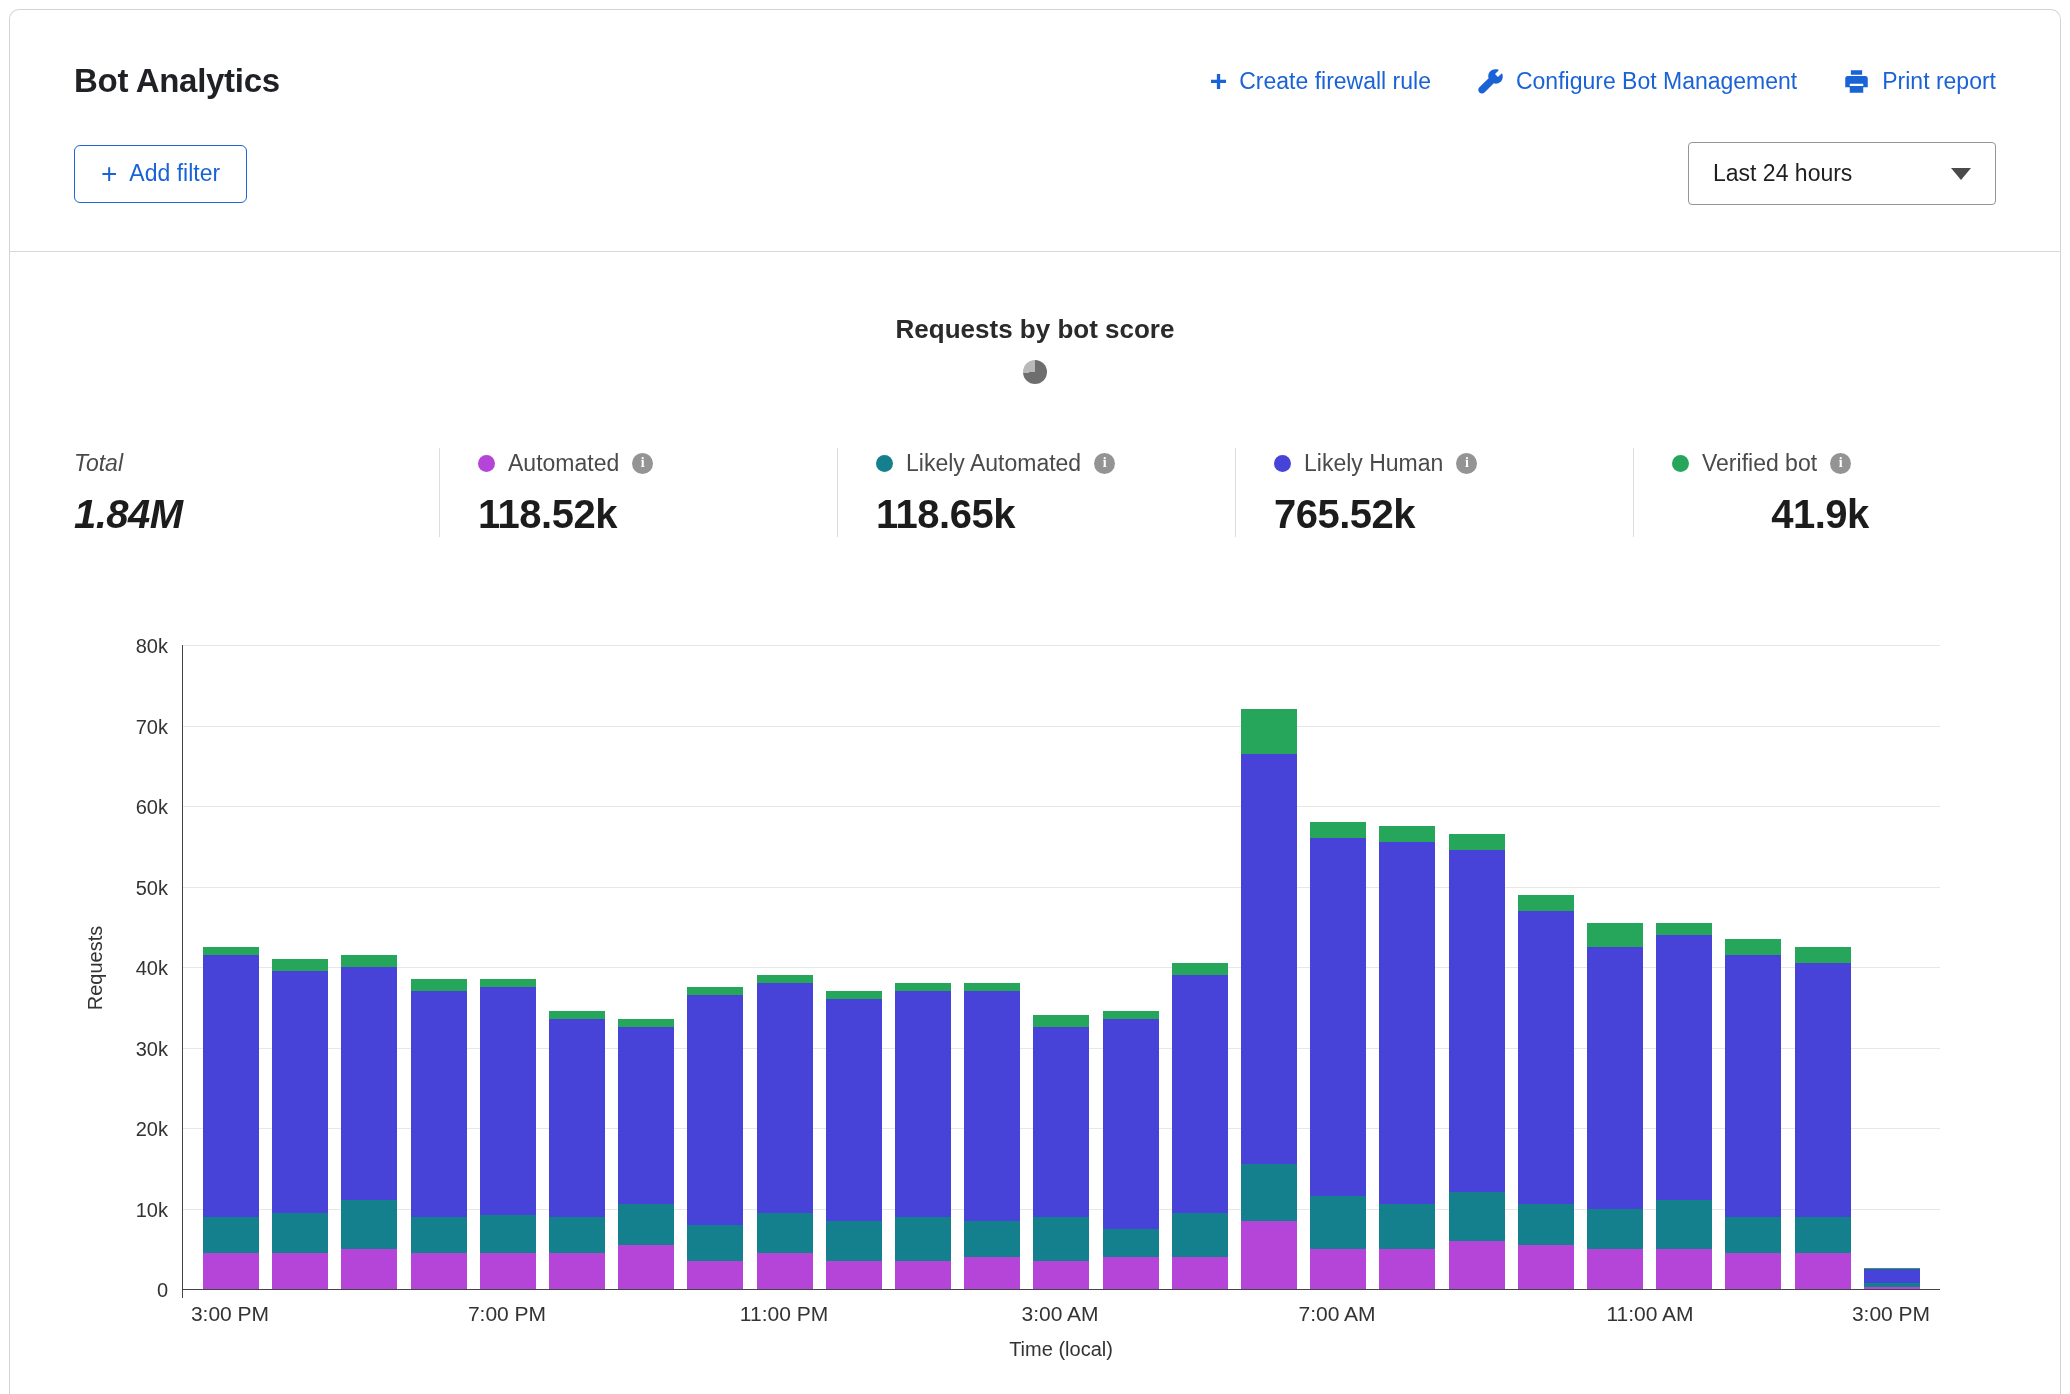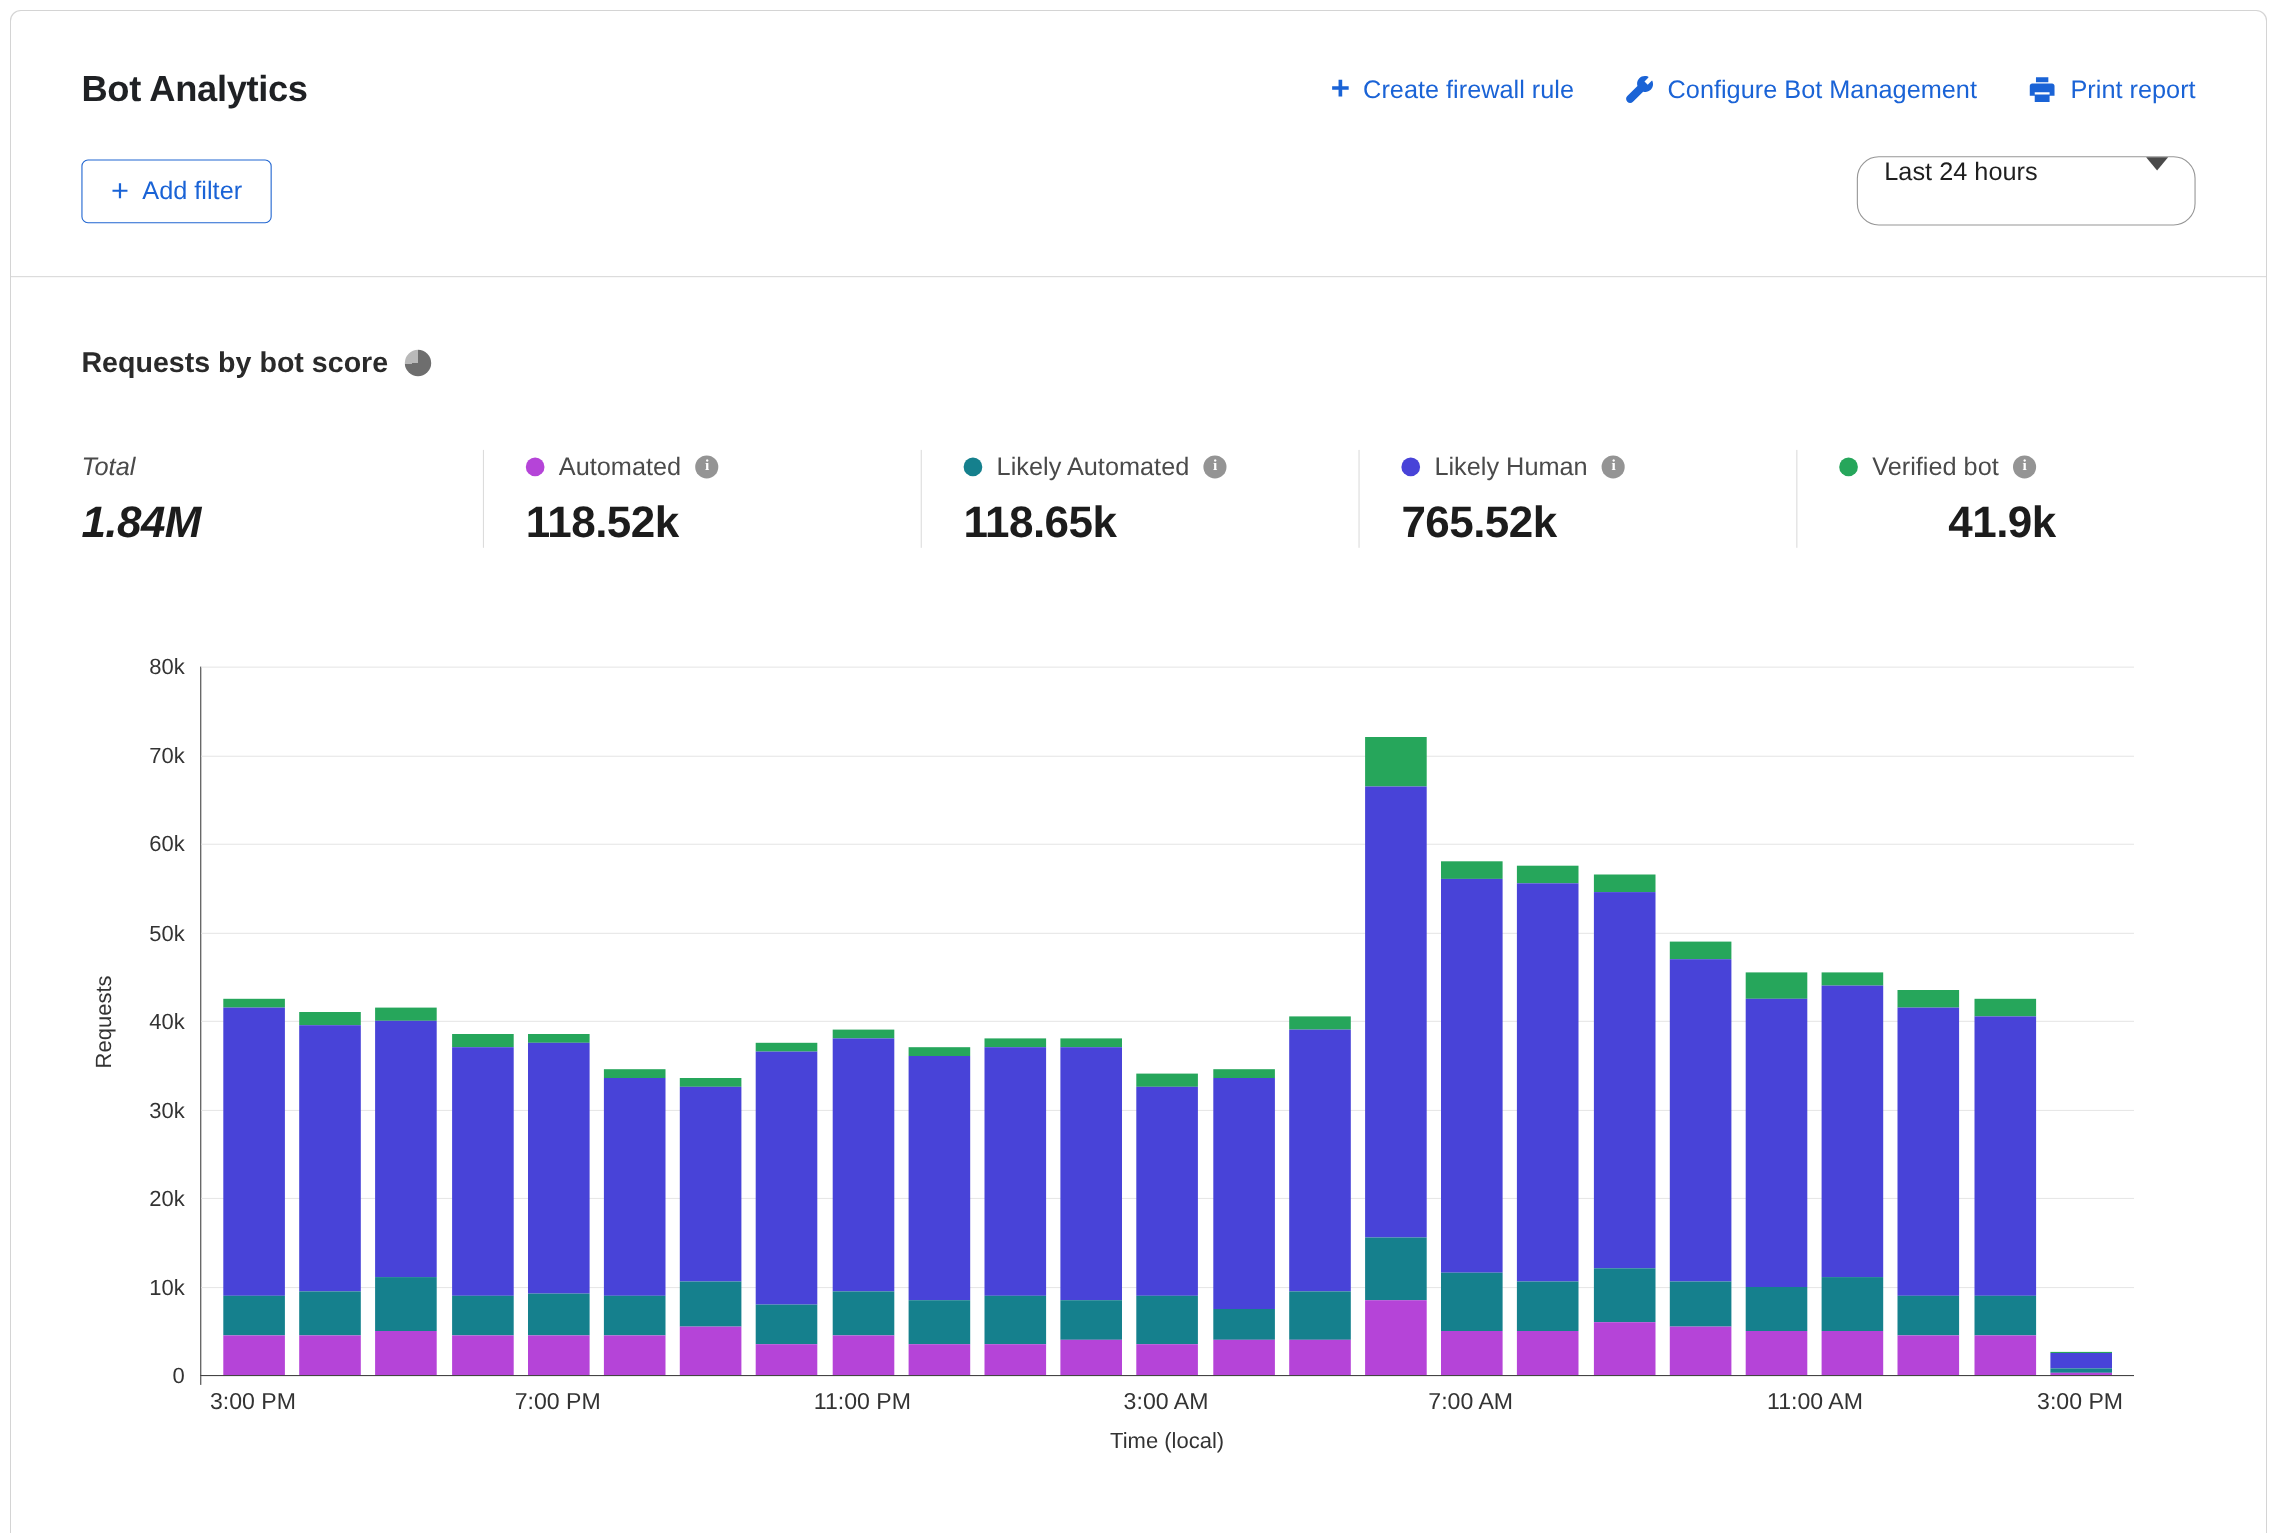--- a/index.html
+++ b/index.html
@@ -28,28 +28,28 @@
   .action-link{display:flex;gap:12px;align-items:center;color:var(--link);font-size:23px;cursor:pointer;white-space:nowrap;}
   .plus-glyph{font-size:30px;font-weight:700;line-height:22px;}
   .filter-row{display:flex;justify-content:space-between;align-items:center;margin-top:42px;}
   .add-filter-btn{
     display:inline-flex;align-items:center;gap:12px;height:58px;padding:0 26px;
     border:1px solid #2166d1;border-radius:6px;background:#fff;color:var(--link);
     font-size:23px;cursor:pointer;font-family:inherit;
   }
   .add-filter-btn .plus-glyph{font-weight:400;font-size:28px;}
   .time-range{
-    width:308px;height:63px;border:1px solid #969696;border-radius:20px;background:#fff;
-    display:flex;justify-content:space-between;padding:0 24px;
+    width:308px;height:63px;border:1px solid #969696;border-radius:4px;background:#fff;
+    display:flex;align-items:center;justify-content:space-between;padding:0 24px;
     font-size:23px;color:#1f1f1f;cursor:pointer;gap:15px;
   }
   .chevron{width:0;height:0;border-left:10px solid transparent;border-right:10px solid transparent;border-top:12px solid #4a4a4a;}
   
   .content{padding:62px 64px 0;}
-  .section-title-row{display:flex;align-items:center;gap:15px;}
+  .section-title-row{display:flex;align-items:center;gap:15px;flex-direction:column;}
   .section-title{font-size:26px;font-weight:700;color:#2a2a2a;}
   .pie-icon{width:24px;height:24px;border-radius:50%;background:conic-gradient(#6e6e6e 0 265deg,#b9b9b9 265deg 360deg);flex:0 0 auto;}
   
   .stats{display:flex;margin-top:64px;}
   .stat{padding-right:28px;}
   .stat + .stat{border-left:1px solid #dcdcdc;padding-left:38px;}
   .stat-c1{width:365px;font-style:italic;}
   .stat-mid{width:398px;}
   .stat-last{flex:1;text-align:center;}
   .stat-label-row{display:flex;align-items:center;gap:13px;font-size:23px;color:#4a4a4a;height:30px;}

